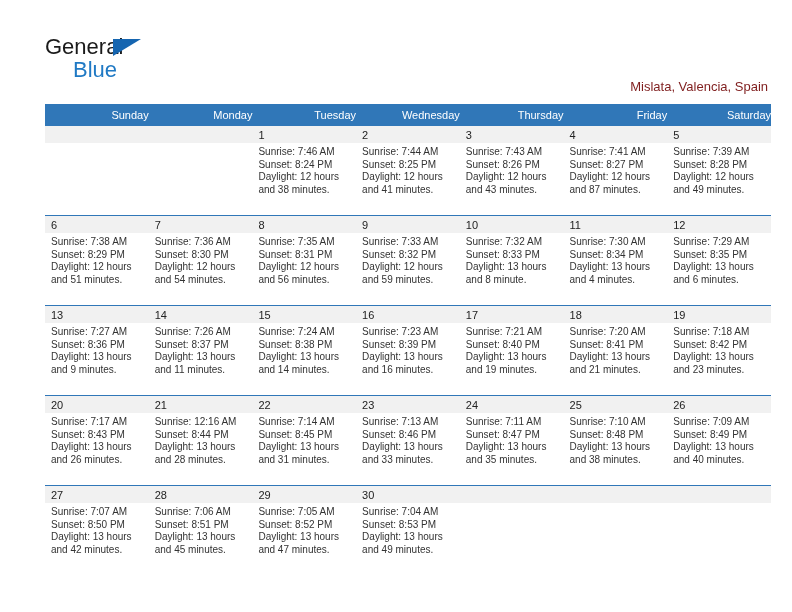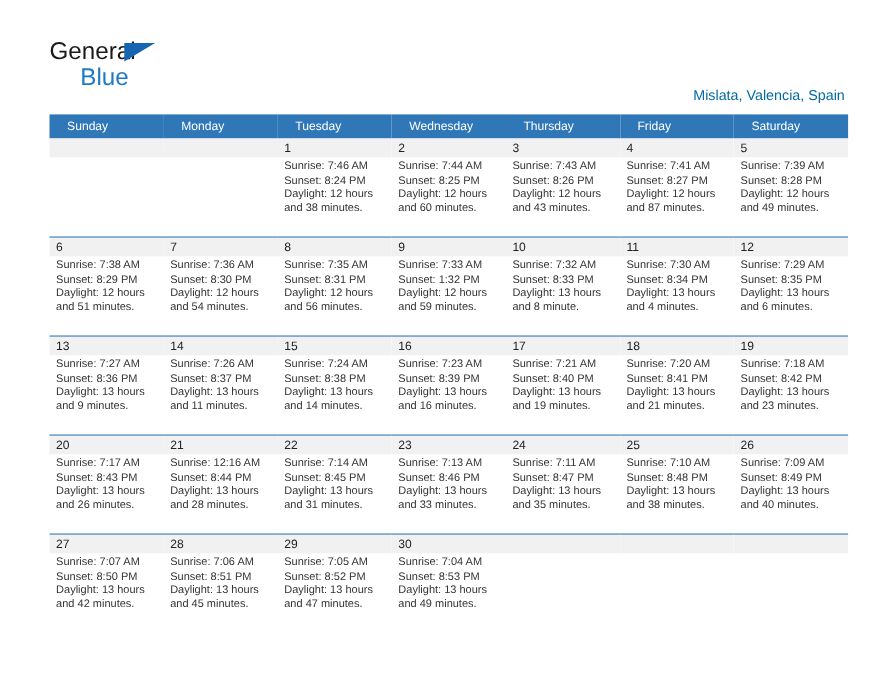--- a/index.html
+++ b/index.html
@@ -71,21 +71,21 @@
     font-size: 26px;
     color: #1a1a1a;
     text-align: right;
     white-space: nowrap;
   }
   .subtitle {
     position: absolute;
     right: 36px;
     top: 79px;
     font-size: 13px;
-    color: #0369a1;
+    color: #7f1d1d;
     text-align: right;
     white-space: nowrap;
   }
 
   
   .calendar {
     position: absolute;
     left: 33px;
     top: 104px;
     width: 726px;
@@ -95,21 +95,21 @@
     table-layout: fixed;
     width: 726px;
   }
   table.cal col { width: 103.71px; }
 
   thead th {
     background: #3077b8;
     color: #ffffff;
     font-size: 11px;
     font-weight: normal;
-    text-align: left;
+    text-align: right;
     padding: 4px 0 5px 16px;
     height: 13px;
     border: none;
   }
 
   tbody td {
     vertical-align: top;
     padding: 0;
     border-top: 1px solid #3077b8;
     height: 89px;
@@ -189,21 +189,21 @@
                 <div>Daylight: 12 hours</div>
                 <div>and 38 minutes.</div>
               </div>
             </td>
             <td>
               <div class="daynum-band">2</div>
               <div class="cell-body">
                 <div>Sunrise: 7:44 AM</div>
                 <div>Sunset: 8:25 PM</div>
                 <div>Daylight: 12 hours</div>
-                <div>and 60 minutes.</div>
+                <div>and 41 minutes.</div>
               </div>
             </td>
             <td>
               <div class="daynum-band">3</div>
               <div class="cell-body">
                 <div>Sunrise: 7:43 AM</div>
                 <div>Sunset: 8:26 PM</div>
                 <div>Daylight: 12 hours</div>
                 <div>and 43 minutes.</div>
               </div>
@@ -252,21 +252,21 @@
                 <div>Sunrise: 7:35 AM</div>
                 <div>Sunset: 8:31 PM</div>
                 <div>Daylight: 12 hours</div>
                 <div>and 56 minutes.</div>
               </div>
             </td>
             <td>
               <div class="daynum-band">9</div>
               <div class="cell-body">
                 <div>Sunrise: 7:33 AM</div>
-                <div>Sunset: 1:32 PM</div>
+                <div>Sunset: 8:32 PM</div>
                 <div>Daylight: 12 hours</div>
                 <div>and 59 minutes.</div>
               </div>
             </td>
             <td>
               <div class="daynum-band">10</div>
               <div class="cell-body">
                 <div>Sunrise: 7:32 AM</div>
                 <div>Sunset: 8:33 PM</div>
                 <div>Daylight: 13 hours</div>

